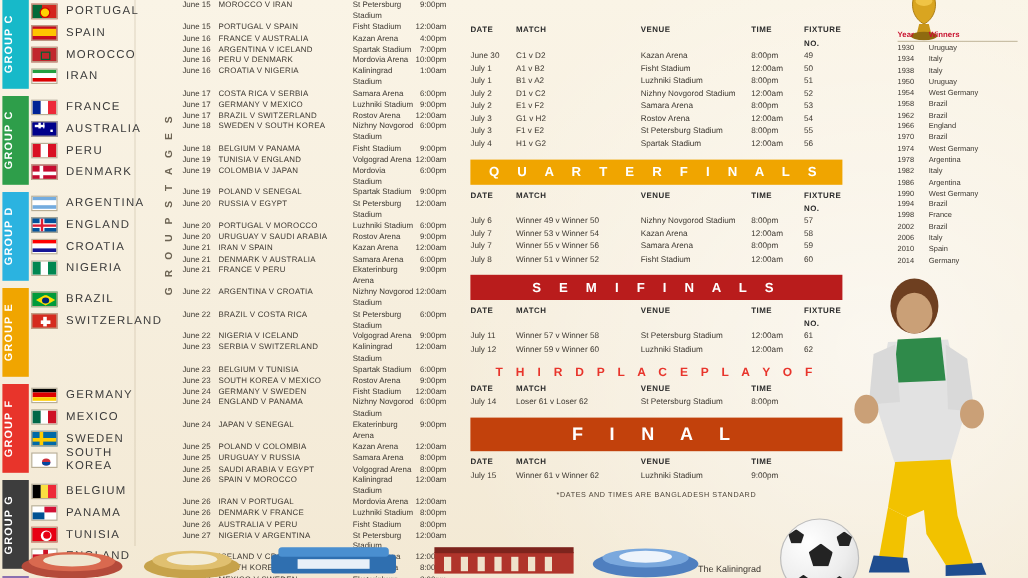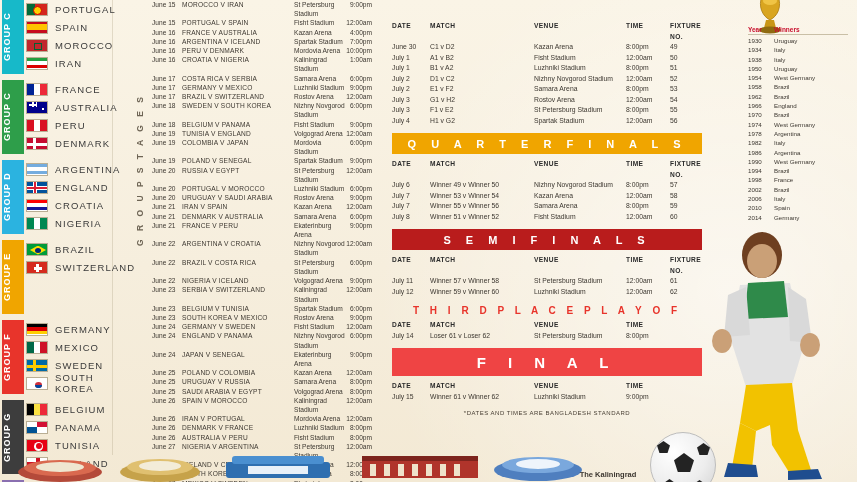--- a/index.html
+++ b/index.html
@@ -69,21 +69,21 @@
   .kr .c5 { width:32px; flex:none; }
   .kr.head { font-weight:bold; font-size:6.6px; letter-spacing:0.4px; color:#2b2b2b; }
 
   .band {
     margin:7px 0 5px 0; height:21px; display:flex; align-items:center;
     justify-content:center; color:#fff; font-weight:bold;
     letter-spacing:6px; font-size:11px;
   }
   .band.quarter { background:#f0a500; }
   .band.semi { background:#b91c1c; }
-  .band.final { background:#ef4444; letter-spacing:9px; font-size:15px; height:28px; }
+  .band.final { background:#c2410c; letter-spacing:9px; font-size:15px; height:28px; }
   .third {
     margin:8px 0 4px 0; text-align:center; color:#e8342b;
     font-weight:bold; letter-spacing:4px; font-size:10px;
   }
   .note {
     margin-top:8px; text-align:center; font-size:6px; letter-spacing:0.5px; color:#4a4136;
   }
 
   
   .winners { position:absolute; left:748px; top:26px; width:100px; }
@@ -107,21 +107,21 @@
     border-radius:50%;
     background:radial-gradient(circle at 35% 30%, #ffffff 0%, #ededed 55%, #cfcfcf 100%);
     border:1px solid #bdbdbd;
   }
   .ball .pent {
     position:absolute; background:#232323;
     clip-path:polygon(50% 0%, 100% 38%, 81% 100%, 19% 100%, 0% 38%);
   }
 
   
-  .stadiums { position:absolute; left:0; bottom:0; width:857px; height:36px;font-weight:bold; }
+  .stadiums { position:absolute; left:0; bottom:0; width:857px; height:36px; }
   .stad { position:absolute; bottom:0; }
   .kalin {
     position:absolute; left:548px; bottom:2px; width:120px;
     font-size:7.5px; color:#3c3730; text-align:center; line-height:10px;
   }
   
   .left-edge {
     position:absolute; left:112px; top:0; width:1px; height:455px;
     background:rgba(180,168,140,0.35);
   }

